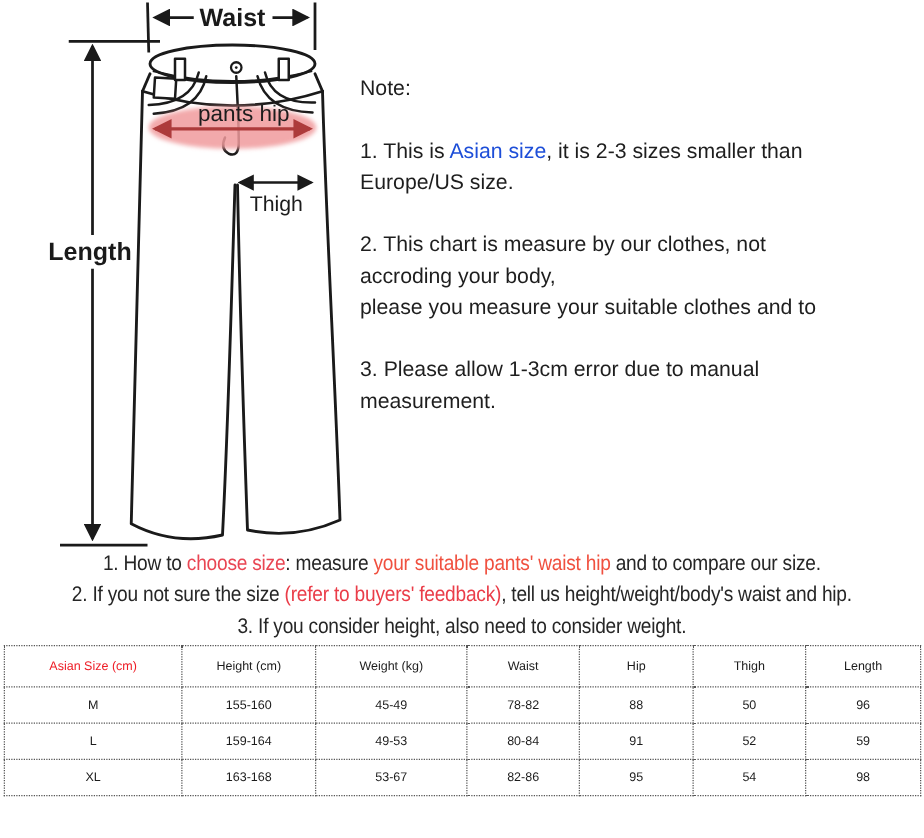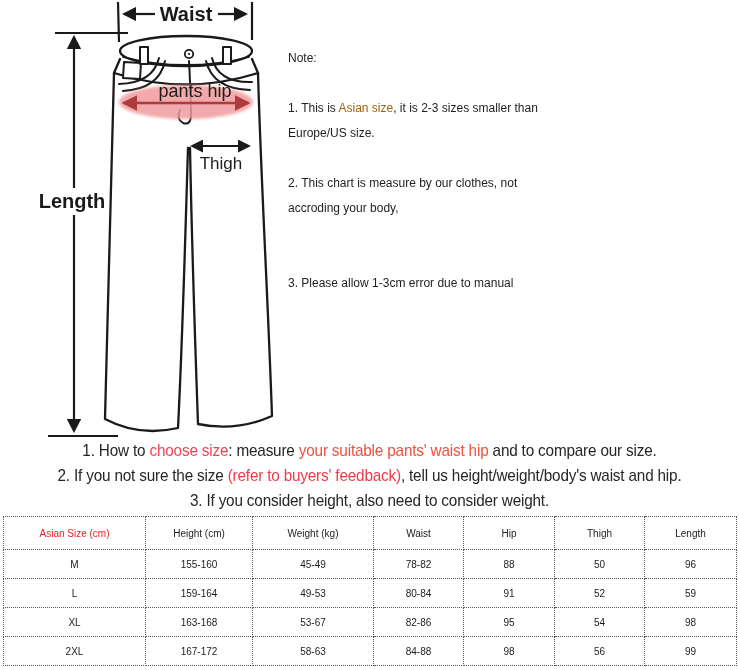--- a/index.html
+++ b/index.html
@@ -3,23 +3,23 @@
 <meta charset="utf-8">
 <style>
   html,body{margin:0;padding:0;background:#fff;}
   .page{
     position:relative;width:739px;height:670px;background:#ffffff;overflow:hidden;
     font-family:Liberation Sans, sans-serif;color:#1f1f1f;
   }
   
   .diagram{position:absolute;left:0;top:0;}
   
-  .note{position:absolute;left:288px;top:46px;width:452px;font-size:12px;line-height:25px;color:#1e1e1e;}
+  .note{position:absolute;left:288px;top:58px;width:452px;font-size:17px;line-height:25px;color:#1e1e1e;}
   .note p{margin:0 0 25px 0;}
-  .red-note{color:#a16207;text-align:center;}
+  .red-note{color:#1d4ed8;text-align:center;}
   
   .instructions{
     position:absolute;left:0;top:438px;width:739px;text-align:center;
     font-size:17px;line-height:25px;color:#262626;
     transform:scaleX(0.9);transform-origin:50% 0;letter-spacing:-0.2px;
   }
   .red-a{color:#e94653;}
   .red-b{color:#f0503f;}
   .red-c{color:#ea3d49;}
   
@@ -101,22 +101,22 @@
     <line x1="124" y1="103" x2="248" y2="103" stroke="#ad3b3b" stroke-width="2.6" marker-start="url(#arrR)" marker-end="url(#arrR)"></line>
     <text x="195" y="97" text-anchor="middle" font-size="18" fill="#1c1c1c">pants hip</text>
 
     <line x1="192" y1="146" x2="249" y2="146" stroke="#1a1a1a" stroke-width="2" marker-start="url(#arrB)" marker-end="url(#arrB)"></line>
     <text x="221" y="169" text-anchor="middle" font-size="17" fill="#1c1c1c">Thigh</text>
   </svg>
 
   <div class="note">
     <p><span>Note:</span></p>
     <p><span>1. This is </span><span class="red-note">Asian size</span><span>, it is 2-3 sizes smaller than</span><br><span>Europe/US size.</span></p>
-    <p><span>2. This chart is measure by our clothes, not</span><br><span>accroding your body,</span><br><br></p>
-    <p><span>3. Please allow 1-3cm error due to manual</span><br></p>
+    <p><span>2. This chart is measure by our clothes, not</span><br><span>accroding your body,</span><br><span>please you measure your suitable clothes and to</span><br></p>
+    <p><span>3. Please allow 1-3cm error due to manual</span><br><span>measurement.</span></p>
   </div>
 
   <div class="instructions">
     <div><span>1. How to </span><span class="red-a">choose size</span><span>: measure </span><span class="red-b">your suitable pants' waist hip</span><span> and to compare our size.</span></div>
     <div><span>2. If you not sure the size </span><span class="red-c">(refer to buyers' feedback)</span><span>, tell us height/weight/body's waist and hip.</span></div>
     <div><span>3. If you consider height, also need to consider weight.</span></div>
   </div>
 
   <table class="size-table">
     <colgroup>
@@ -160,25 +160,16 @@
         </tr>
         <tr>
           <td>XL</td>
           <td>163-168</td>
           <td>53-67</td>
           <td>82-86</td>
           <td>95</td>
           <td>54</td>
           <td>98</td>
         </tr>
-        <tr>
-          <td>2XL</td>
-          <td>167-172</td>
-          <td>58-63</td>
-          <td>84-88</td>
-          <td>98</td>
-          <td>56</td>
-          <td>99</td>
-        </tr>
       </tbody>
   </table>
 
 </div>
 
 </body></html>

